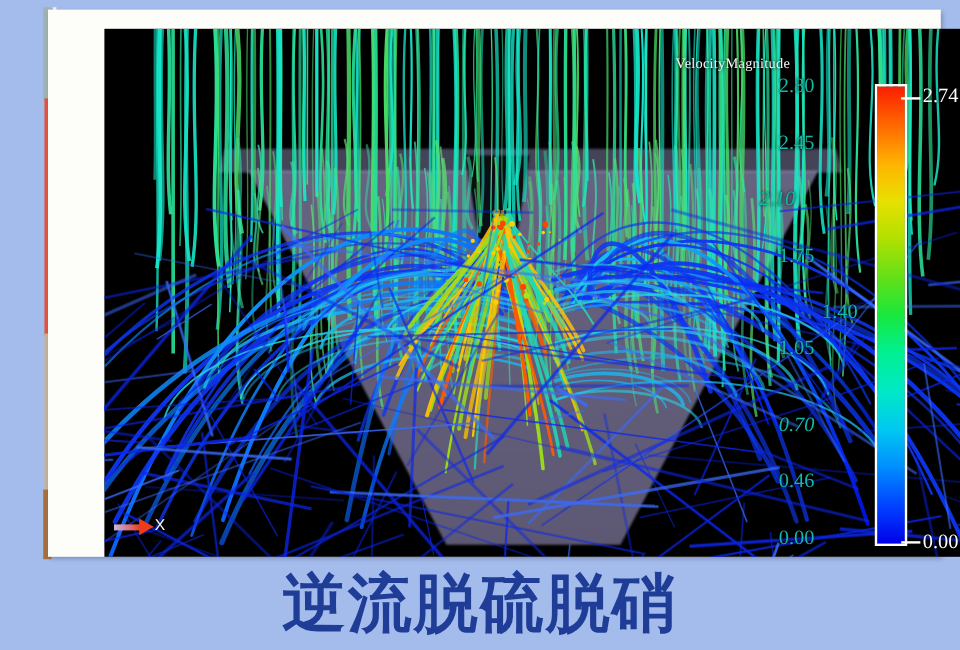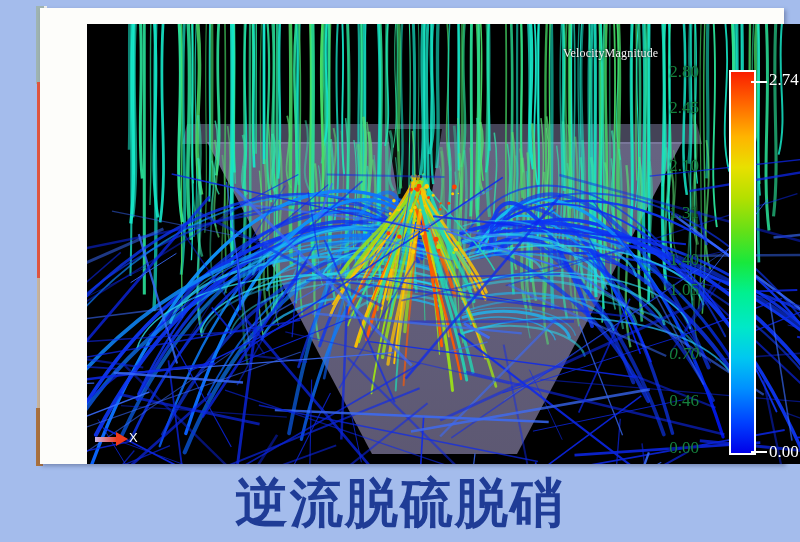--- a/index.html
+++ b/index.html
@@ -44,21 +44,21 @@
   }
   #cb-bar{
     position:absolute;left:642px;top:46px;width:23px;height:381px;
     border:2px solid #ffffff;
     background:linear-gradient(to top,
       #0000e8 0%, #0040ff 8%, #0090ff 17%, #00c8f0 25%,
       #00e8c8 33%, #00f090 42%, #18e83c 50%, #62e018 58%,
       #b4e000 67%, #e8e000 75%, #ffb400 83%, #ff6400 92%, #fa1e00 100%);
   }
   .cb-label{
-    position:absolute;color:#15803d;font-size:17px;text-align:center;
+    position:absolute;color:#14b8a6;font-size:17px;text-align:left;
     width:70px;text-shadow:0 0 3px #000;
   }
   .cb-end{
     position:absolute;color:#fff;font-size:17px;text-shadow:0 0 3px #000;
     white-space:nowrap;
   }
   .cb-tick{position:absolute;background:#fff;height:2px;width:16px;}
 
   
   #axis-widget{position:absolute;left:8px;top:404px;width:50px;height:24px;}
@@ -737,24 +737,24 @@
 
       <div id="cb-bar"></div>
 
       <div class="cb-tick" style="left:664px;top:57px;"></div>
       <div class="cb-end" style="left:682px;top:46px;">2.74</div>
 
       <div class="cb-tick" style="left:664px;top:427px;"></div>
       <div class="cb-end" style="left:682px;top:418px;">0.00</div>
 
       <div class="cb-label" style="left:562px;top:38px;">2.80</div>
-      <div class="cb-label" style="left:562px;top:74px;">2.45</div>
-      <div class="cb-label" style="left:562px;top:132px;">2.10</div>
-      <div class="cb-label" style="left:562px;top:179px;">1.31</div>
-      <div class="cb-label" style="left:562px;top:226px;">1.40</div>
+      <div class="cb-label" style="left:562px;top:85px;">2.45</div>
+      <div class="cb-label" style="left:546px;top:132px;font-style:italic;">2.10</div>
+      <div class="cb-label" style="left:562px;top:179px;">1.75</div>
+      <div class="cb-label" style="left:562px;top:226px;padding-left:36px;">1.40</div>
       <div class="cb-label" style="left:562px;top:256px;">1.05</div>
       <div class="cb-label" style="left:562px;top:320px;font-style:italic;">0.70</div>
       <div class="cb-label" style="left:562px;top:367px;">0.46</div>
       <div class="cb-label" style="left:562px;top:414px;">0.00</div>
     </div>
 
     <div id="axis-widget">
       <div id="axis-arrow-body"></div>
       <div id="axis-arrow-head"></div>
       <div id="axis-x-label">X</div>

